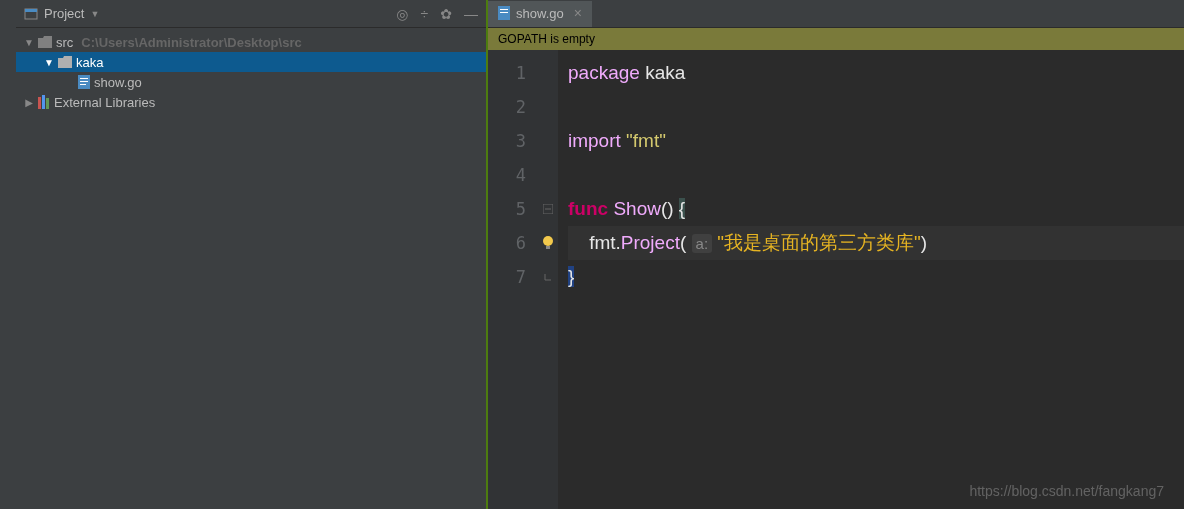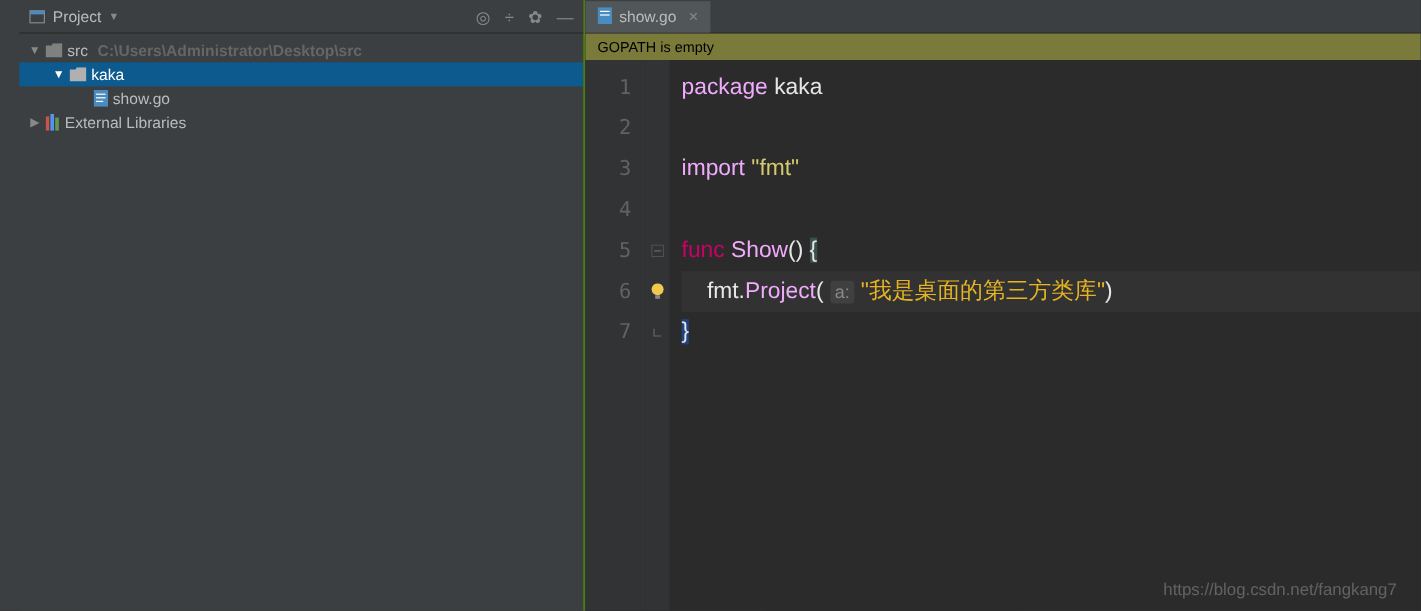--- a/index.html
+++ b/index.html
@@ -39,21 +39,21 @@
     .line-number { color: #606366; font-size: 17px; font-family: Consolas, monospace; padding-right: 12px; height: 34px; line-height: 34px; }
     
     .gutter-icons { width: 20px; background: #313335; padding-top: 6px; position: relative; }
     .gutter-mark { height: 34px; display: flex; align-items: center; justify-content: center; }
     
     .code-content { flex: 1; padding-top: 6px; padding-left: 10px; font-family: Consolas, "Courier New", monospace; font-size: 19px; }
     .code-line { height: 34px; line-height: 34px; white-space: pre; }
     .code-line.highlighted { background: #323232; }
     
     .kw { color: #f0abfc; font-weight: normal; }
-    .func-kw { color: #cc0066; font-weight: normal; }
+    .func-kw { color: #cc0066; font-weight: bold; }
     .ident { color: #e6e6e6; }
     .str { color: #d4c96e; }
     .func-name { color: #f0abfc; }
     .brace-hl { background: #3b514d; color: #e6e6e6; }
     .hint { background: #404040; color: #888; padding: 1px 4px; border-radius: 3px; font-size: 15px; }
     .cursor-highlight { background: #214283; }
     .str-cn { color: #e6b422; }
     
     .watermark { position: absolute; bottom: 10px; right: 20px; color: rgba(200,200,200,0.35); font-size: 14px; pointer-events: none; margin-left: 11px; }
   </style>

